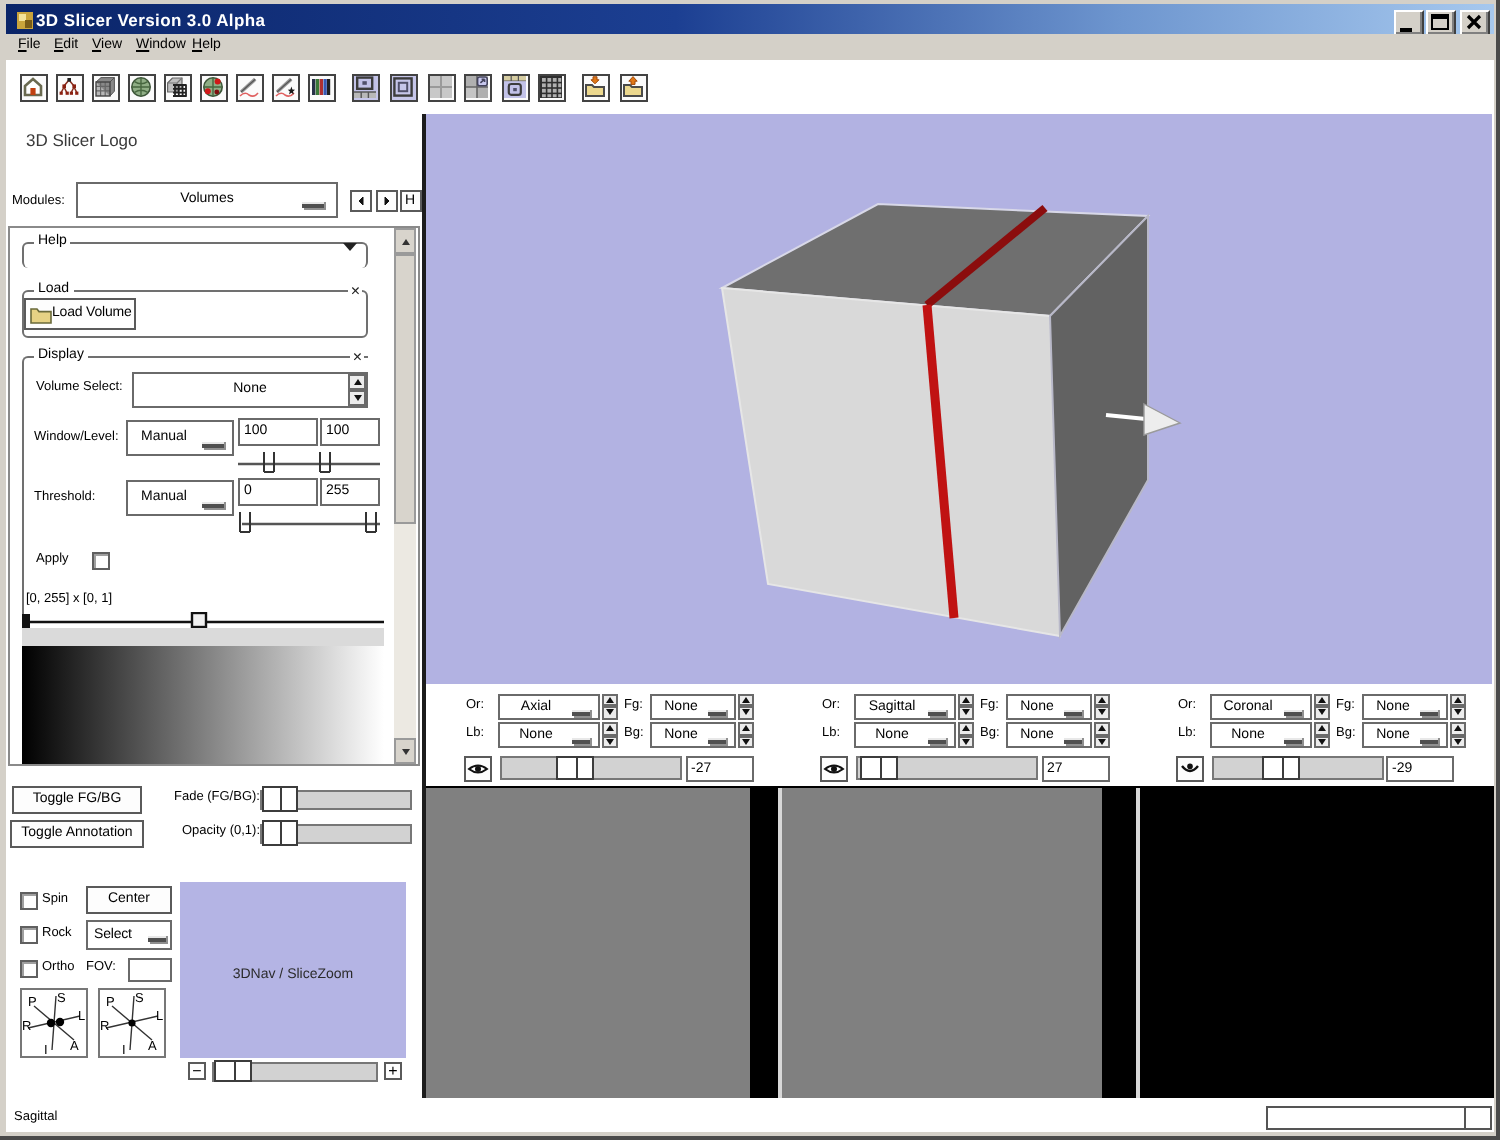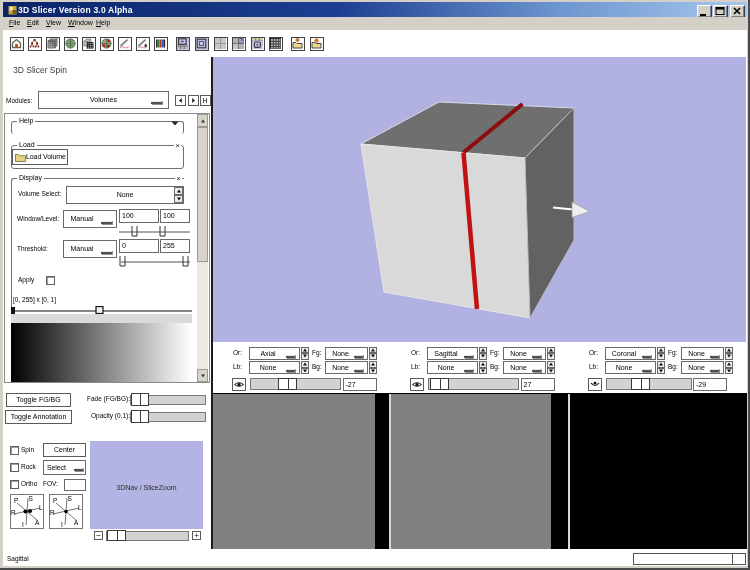--- a/index.html
+++ b/index.html
@@ -224,21 +224,21 @@
     <div class="ico" style="left:307px">
         <svg width="11" height="11" viewBox="0 0 11 11">
           <path d="M5.5 0.3 L7.6 2.6 L6.5 2.6 L6.5 4.2 L4.5 4.2 L4.5 2.6 L3.4 2.6 Z" fill="#e07818" stroke="#a04808" stroke-width="0.5"></path>
           <path d="M1 4.5 L4 4.5 L5 5.5 L10 5.5 L10 10 L1 10 Z" fill="#ecd88e" stroke="#4a4a4a" stroke-width="1"></path>
         </svg>
       </div>
   </div>
 
   <div id="client">
 
-    <div class="lbl" style="left:10px;top:8px;font-size:8.5px;color:#3a3a3a">3D Slicer Spin</div>
+    <div class="lbl" style="left:10px;top:8px;font-size:8.5px;color:#3a3a3a">3D Slicer Logo</div>
     <div class="lbl" style="left:3px;top:40px">Modules:</div>
     <div class="mb" style="left:35px;top:34px;width:131px;height:18px;line-height:16px">Volumes<div class="dash" style="right:6px;top:8px"></div></div>
     <div class="btn" style="left:172px;top:38px;width:11px;height:11px"><svg width="9" height="9" viewBox="0 0 9 9">
           <path d="M5.5 2.5 L3.5 4.5 L5.5 6.5 Z" fill="#111" stroke="#111" stroke-width="0.5"></path>
         </svg></div>
     <div class="btn" style="left:184.5px;top:38px;width:11px;height:11px"><svg width="9" height="9" viewBox="0 0 9 9">
           <path d="M3.5 2.5 L5.5 4.5 L3.5 6.5 Z" fill="#111" stroke="#111" stroke-width="0.5"></path>
         </svg></div>
     <div class="btn" style="left:196.5px;top:38px;width:11px;height:11px;font-size:7px;line-height:9px">H</div>
 

